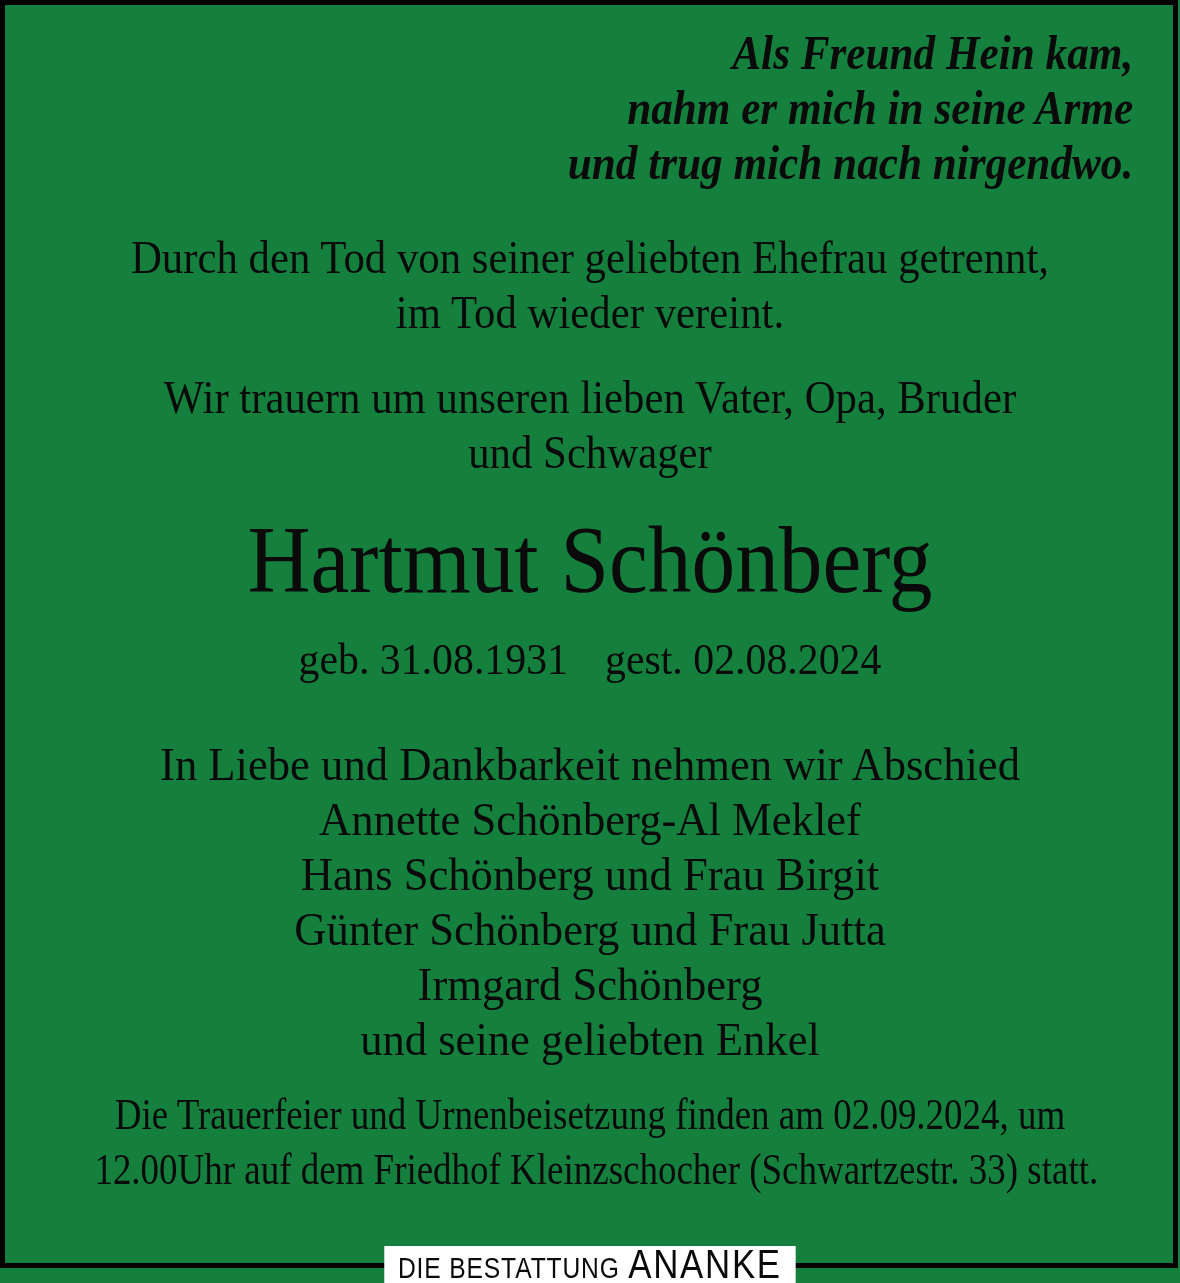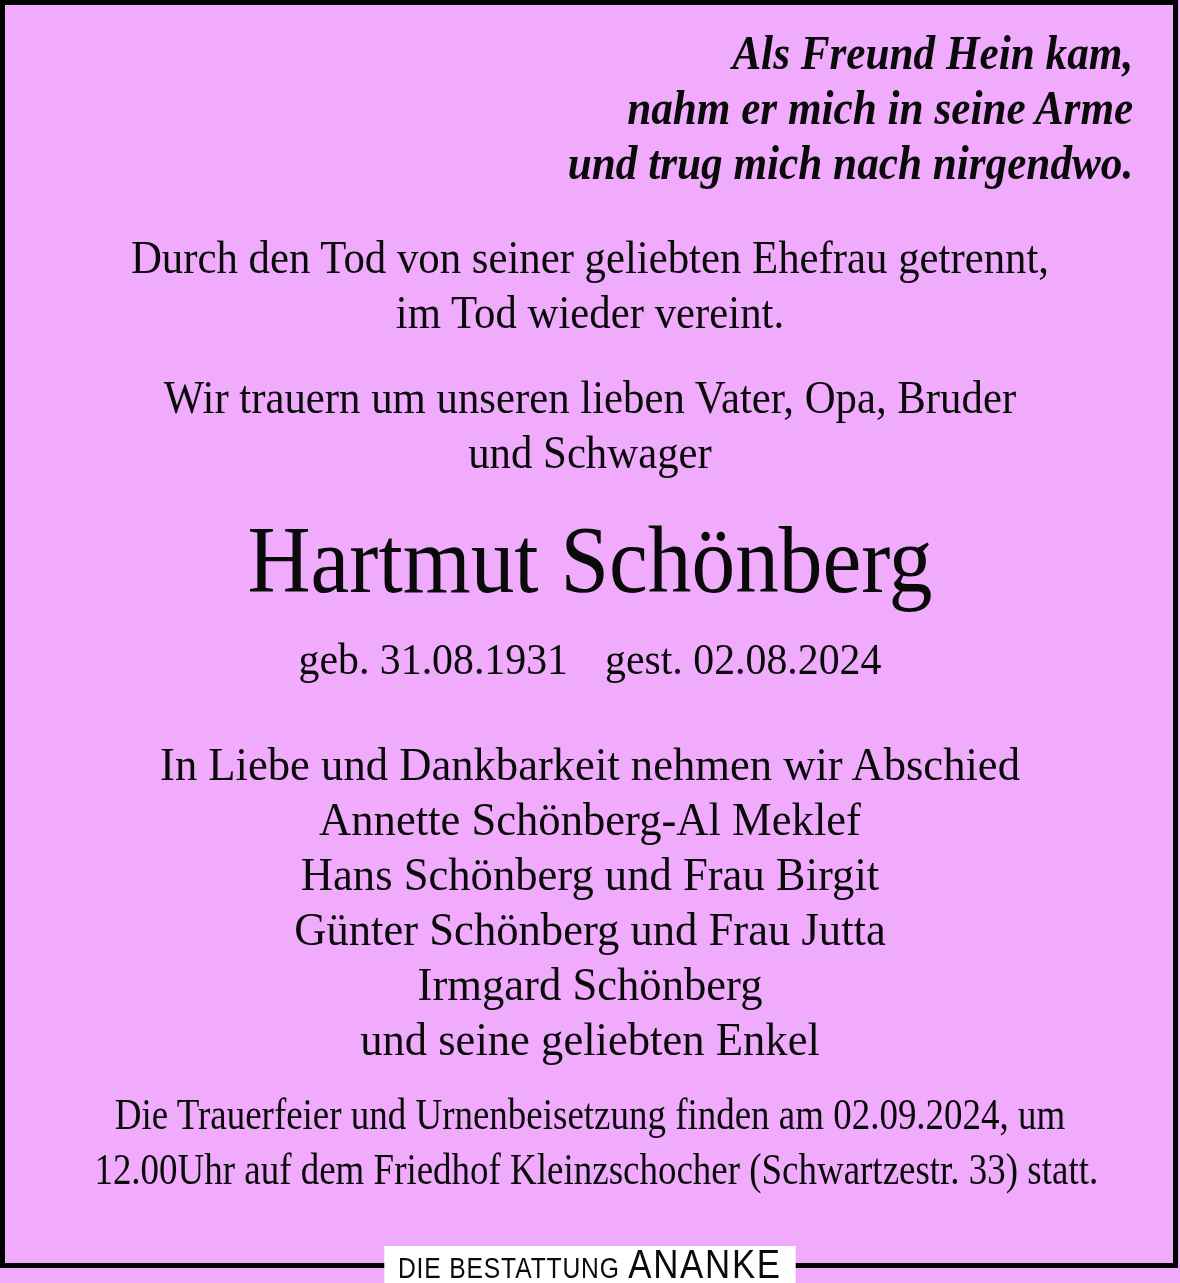--- a/index.html
+++ b/index.html
@@ -4,21 +4,21 @@
 <style>
   html, body {
     margin: 0;
     padding: 0;
     background: #ffffff;
   }
   .page {
     position: relative;
     width: 1180px;
     height: 1283px;
-    background: #f0abfc;
+    background: #15803d;
     color: #0a0a0a;
     font-family: "Liberation Serif", serif;
     overflow: hidden;
   }
   
   .frame {
     position: absolute;
     left: 0;
     top: 0;
     width: 1178px;

